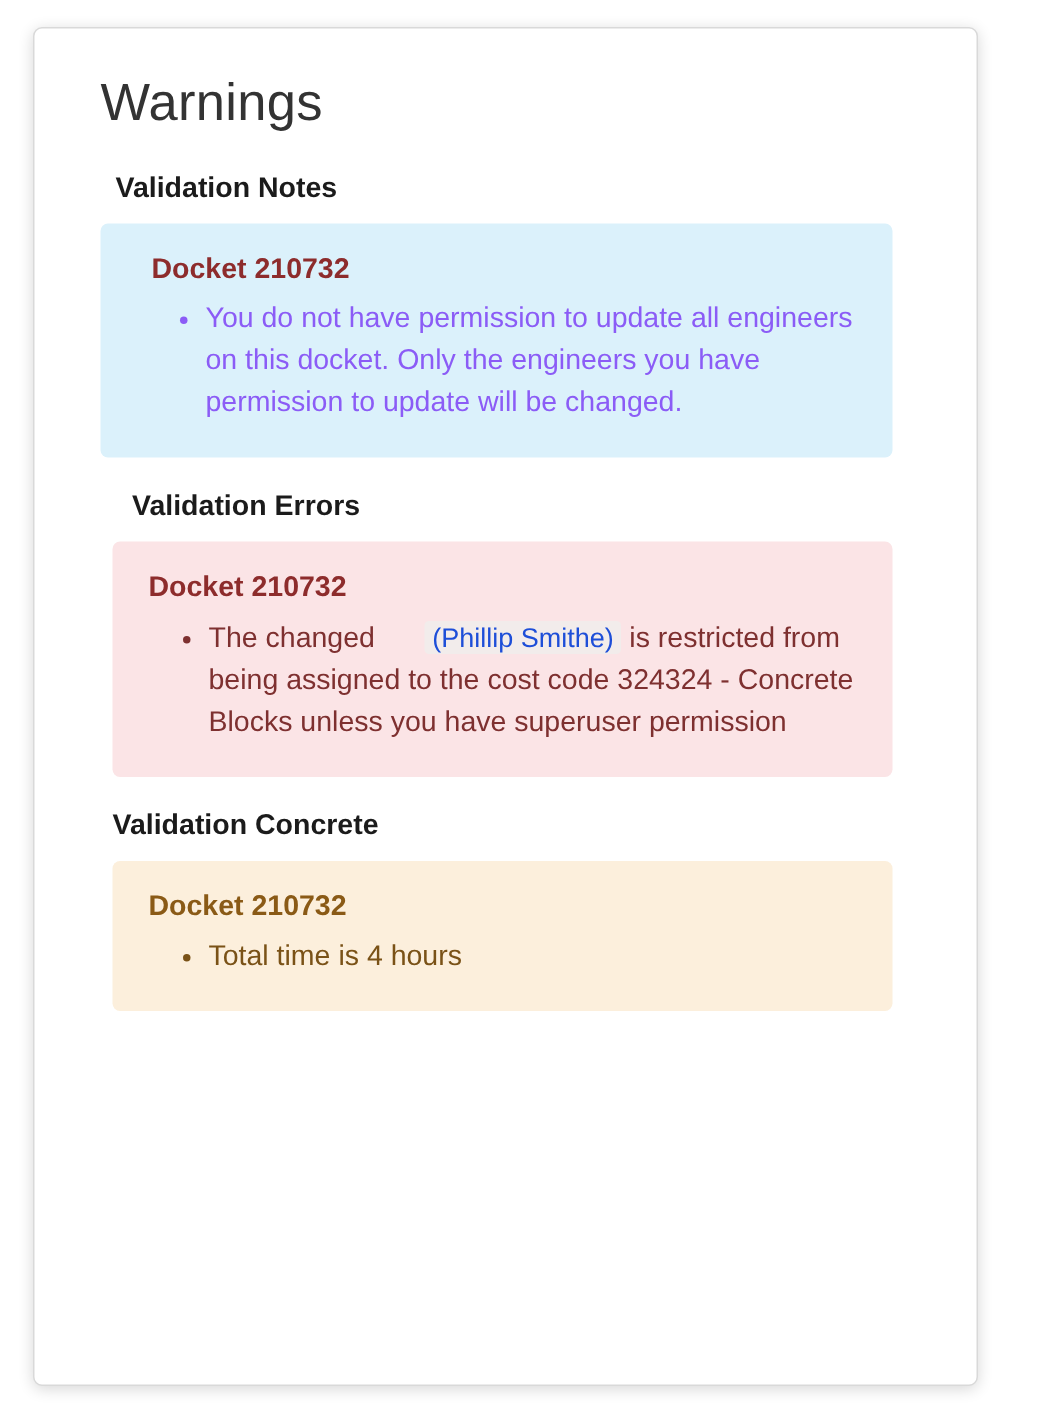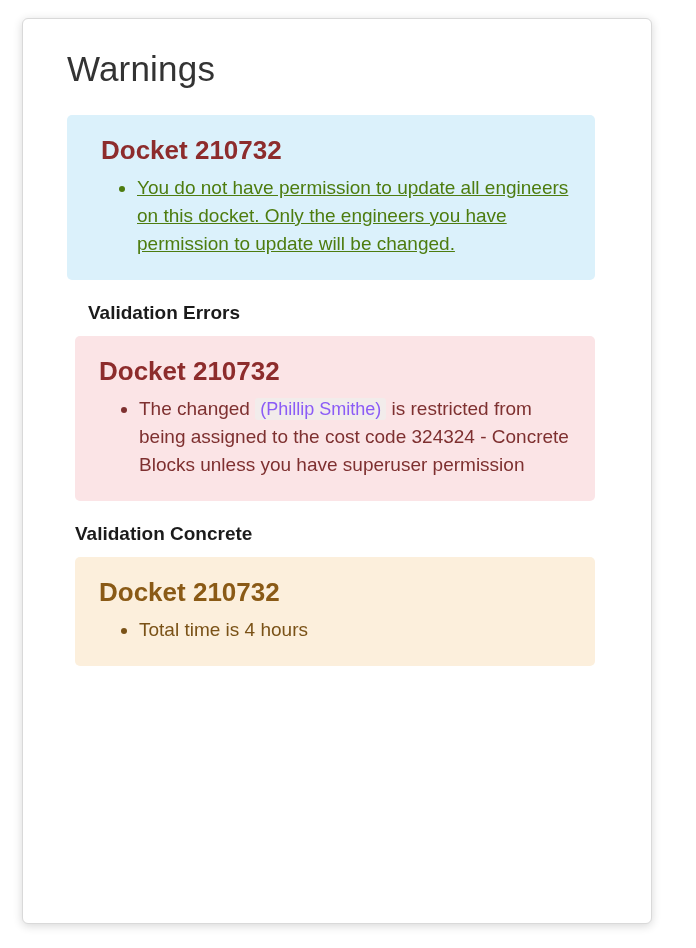--- a/index.html
+++ b/index.html
@@ -82,21 +82,21 @@
   }
 
   .panel.warnings {
     background: #fcefdc;
     margin-left: 8px;
     margin-right: 16px;
     color: #8a5a16;
   }
 
   .panel-heading {
-    font-size: 26px;
+    font-size: 19px;
     font-weight: bold;
     margin: 0 0 8px 0;
   }
 
   .panel.notes .panel-heading { color: #8d2c2c; margin-left: 12px; }
   .panel.errors .panel-heading { color: #8d2c2c; margin-left: 2px; }
   .panel.warnings .panel-heading { color: #8a5a16; margin-left: 2px; }
 
   .bullet-list {
     margin: 0;
@@ -107,43 +107,45 @@
   .panel.errors .bullet-list { padding-left: 42px; }
   .panel.warnings .bullet-list { padding-left: 42px; }
 
   .bullet-list li {
     font-size: 19px;
     line-height: 28px;
     margin: 0;
     padding: 0;
   }
 
-  .panel.notes .bullet-list li { color: #4d7c0f; text-decoration: underline; }
+  .panel.notes .bullet-list li { color: #8b5cf6; }
   .panel.errors .bullet-list li { color: #7e3030; }
   .panel.warnings .bullet-list li { color: #7a5217; }
 
   .engineer-chip {
     display: inline;
     background: #f2eceb;
     border-radius: 3px;
     padding: 1px 5px;
-    color: #8b5cf6;
+    color: #1d4ed8;
     font-size: 18px;
+    margin-left: 28px;
   }
 </style>
 </head>
 <body>
 
 <div class="page">
   <div class="dialog">
     <div class="dialog-inner">
 
       <h1 class="page-title">Warnings</h1>
 
       <div class="section">
+        <div class="section-title notes">Validation Notes</div>
         <div class="panel notes">
           <div class="panel-heading">Docket 210732</div>
           <ul class="bullet-list">
             <li>You do not have permission to update all engineers on this docket. Only the engineers you have permission to update will be changed.</li>
           </ul>
         </div>
       </div>
 
       <div class="section">
         <div class="section-title errors">Validation Errors</div>

